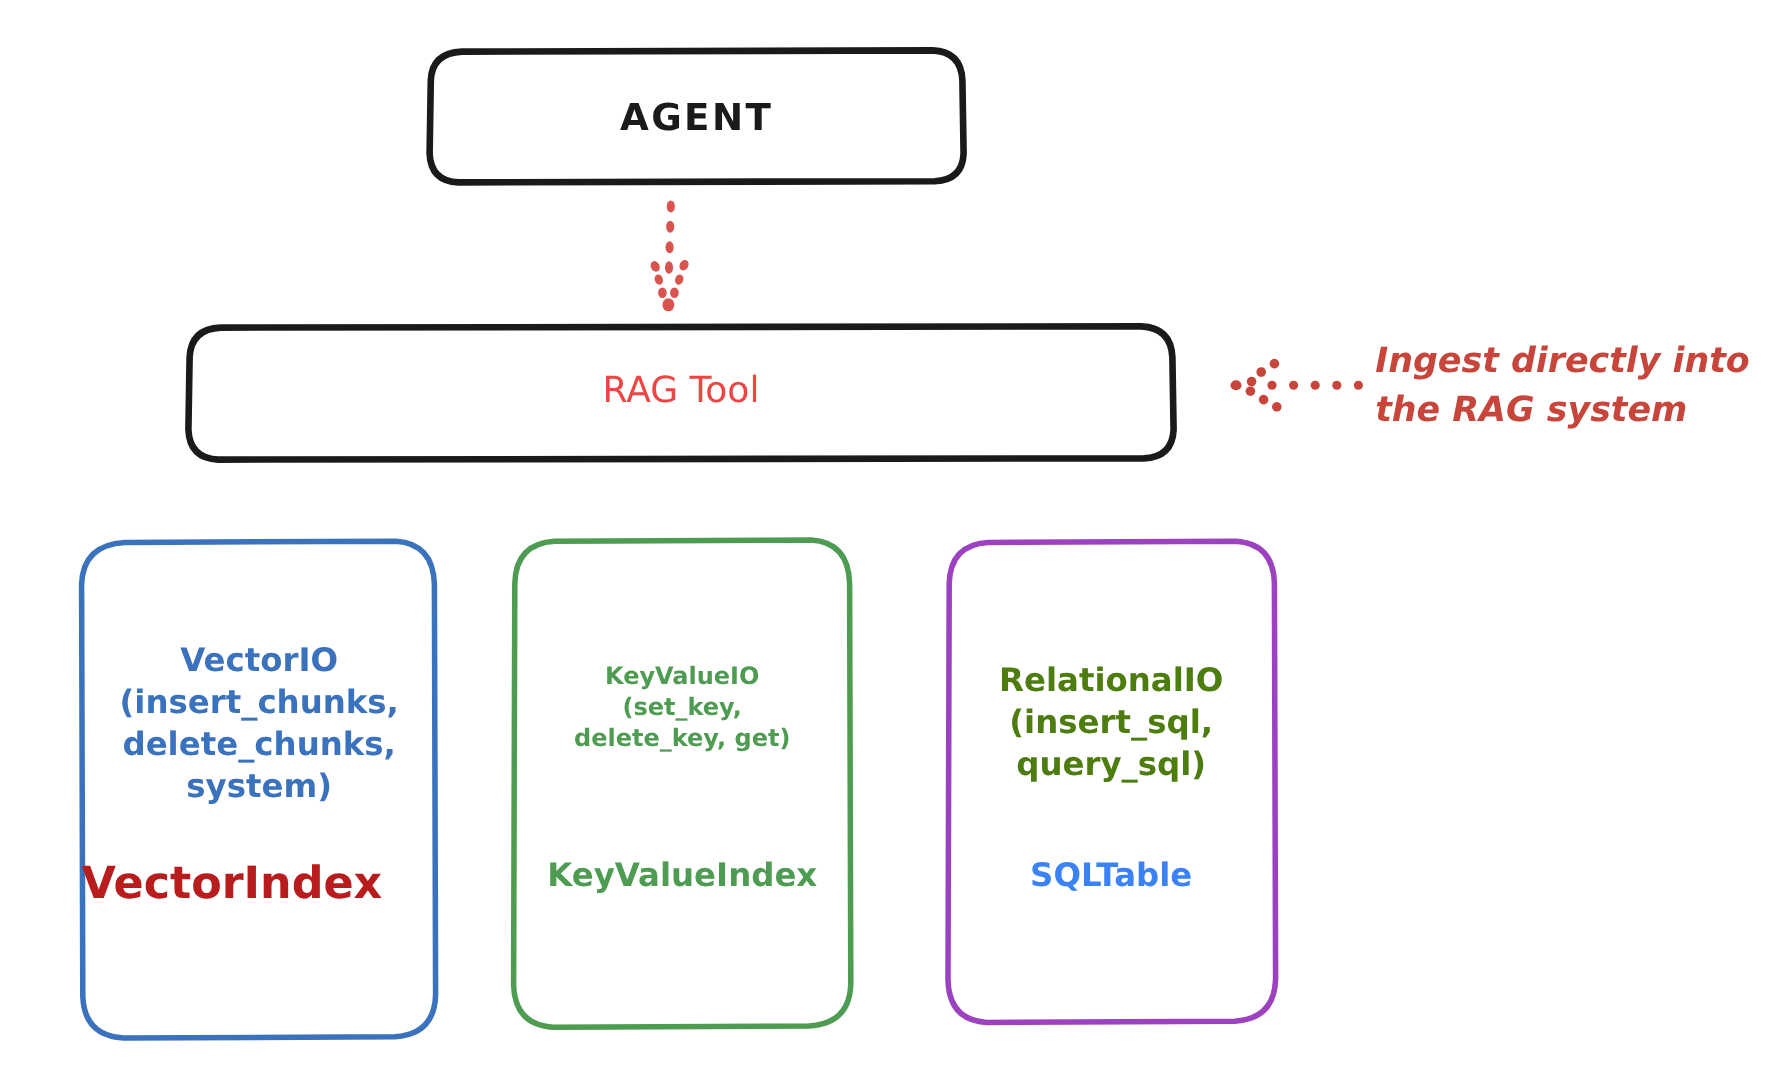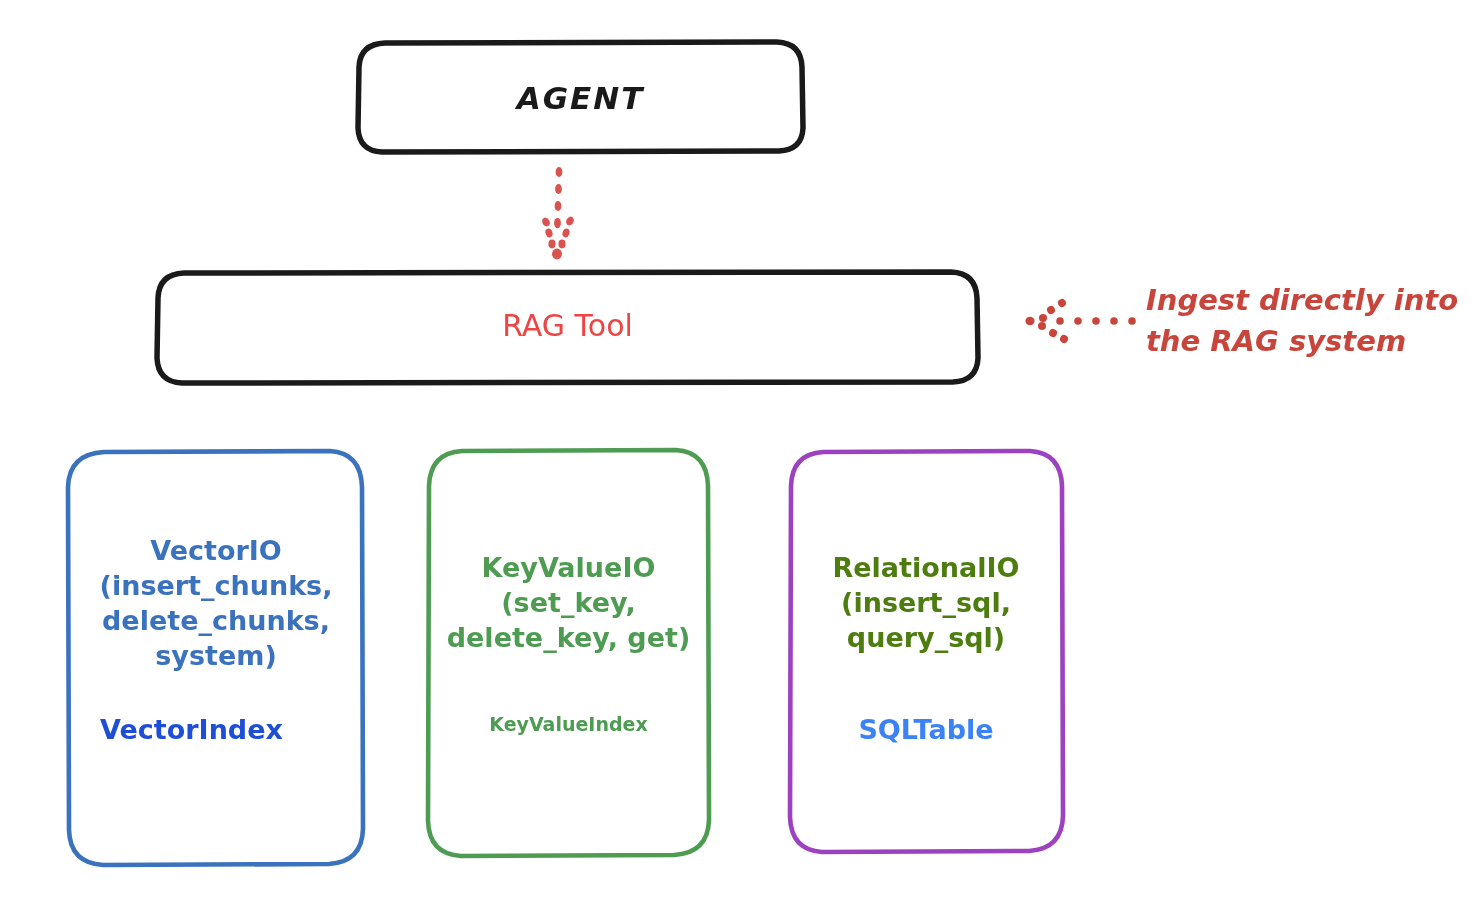--- a/index.html
+++ b/index.html
@@ -25,21 +25,20 @@
     text-align: center;
     line-height: 1.30;
     white-space: pre;
     user-select: none;
   }
   .label-agent {
     left: 358px;
     top: 78px;
     width: 445px;
     font-size: 31px;
-    font-style: italic;
     font-weight: 700;
     letter-spacing: 2px;
     color: #1a1a1a;
   }
   .label-rag {
     left: 157px;
     top: 306px;
     width: 821px;
     font-size: 30px;
     font-weight: 500;
@@ -50,37 +49,37 @@
     top: 533px;
     width: 296px;
     font-size: 27px;
     font-weight: 600;
     color: #3b72be;
   }
   .label-vector-index {
     left: 68px;
     top: 712px;
     width: 247px;
-    font-size: 27px;
+    font-size: 37px;
     font-weight: 600;
-    color: #1d4ed8;
+    color: #b91c1c;
   }
   .label-kv {
     left: 428px;
     top: 550px;
     width: 281px;
-    font-size: 27px;
+    font-size: 20px;
     font-weight: 600;
     color: #4d9c52;
   }
   .label-kv-index {
     left: 428px;
     top: 712px;
     width: 281px;
-    font-size: 19px;
+    font-size: 27px;
     font-weight: 600;
     color: #4d9c52;
   }
   .label-rel {
     left: 790px;
     top: 550px;
     width: 272px;
     font-size: 27px;
     font-weight: 600;
     color: #4d7c0f;

